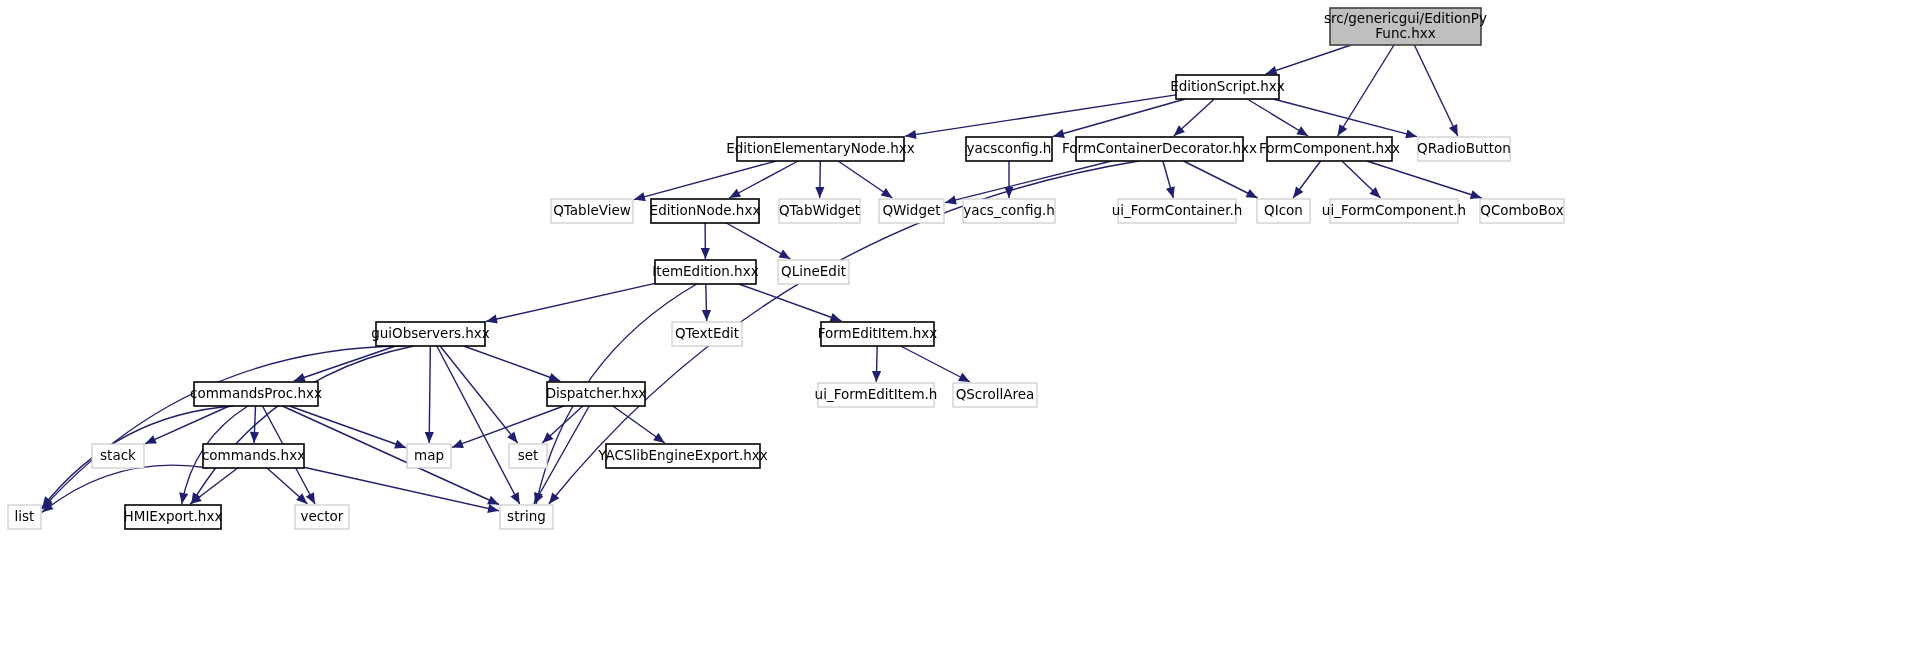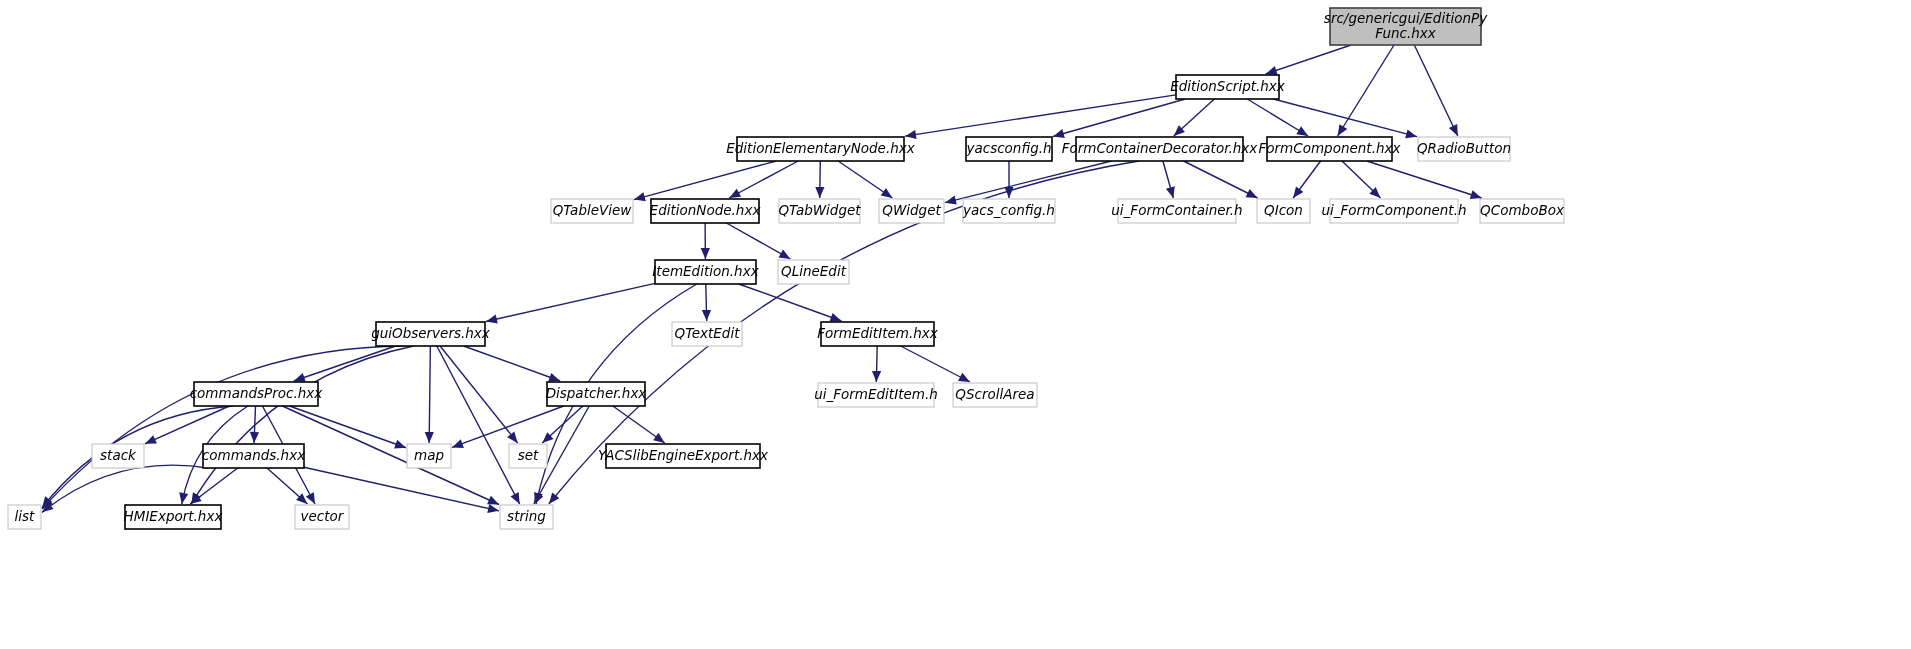--- a/index.html
+++ b/index.html
@@ -9,21 +9,20 @@
   }
   body {
     font-family: "DejaVu Sans", sans-serif;
   }
   #graph-wrap {
     position: relative;
     width: 1911px;
     height: 649px;
     background: #ffffff;
     overflow: hidden;
-    font-style: italic;
   }
   svg#depgraph {
     display: block;
     width: 1911px;
     height: 649px;
   }
   .node-box {
     stroke-width: 1;
   }
   .node-box.solid {

